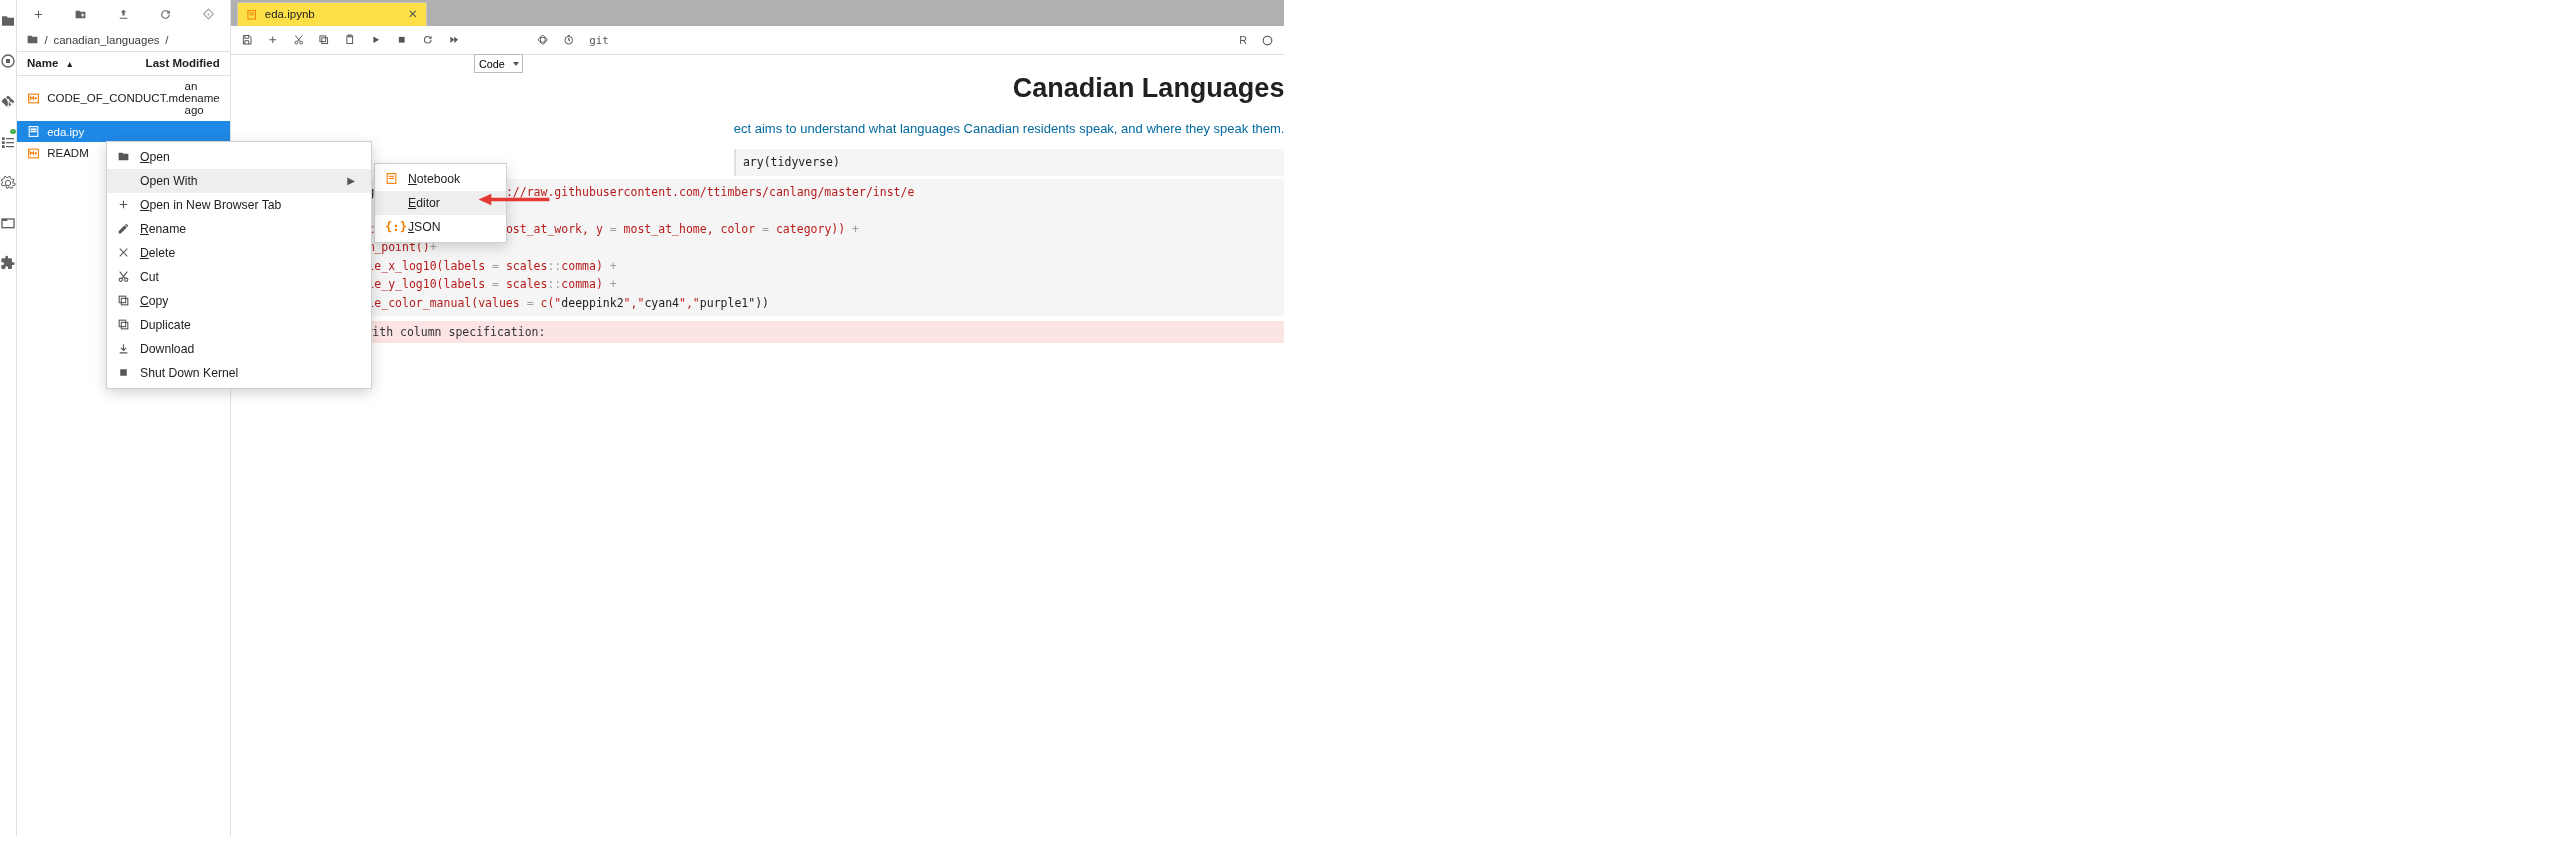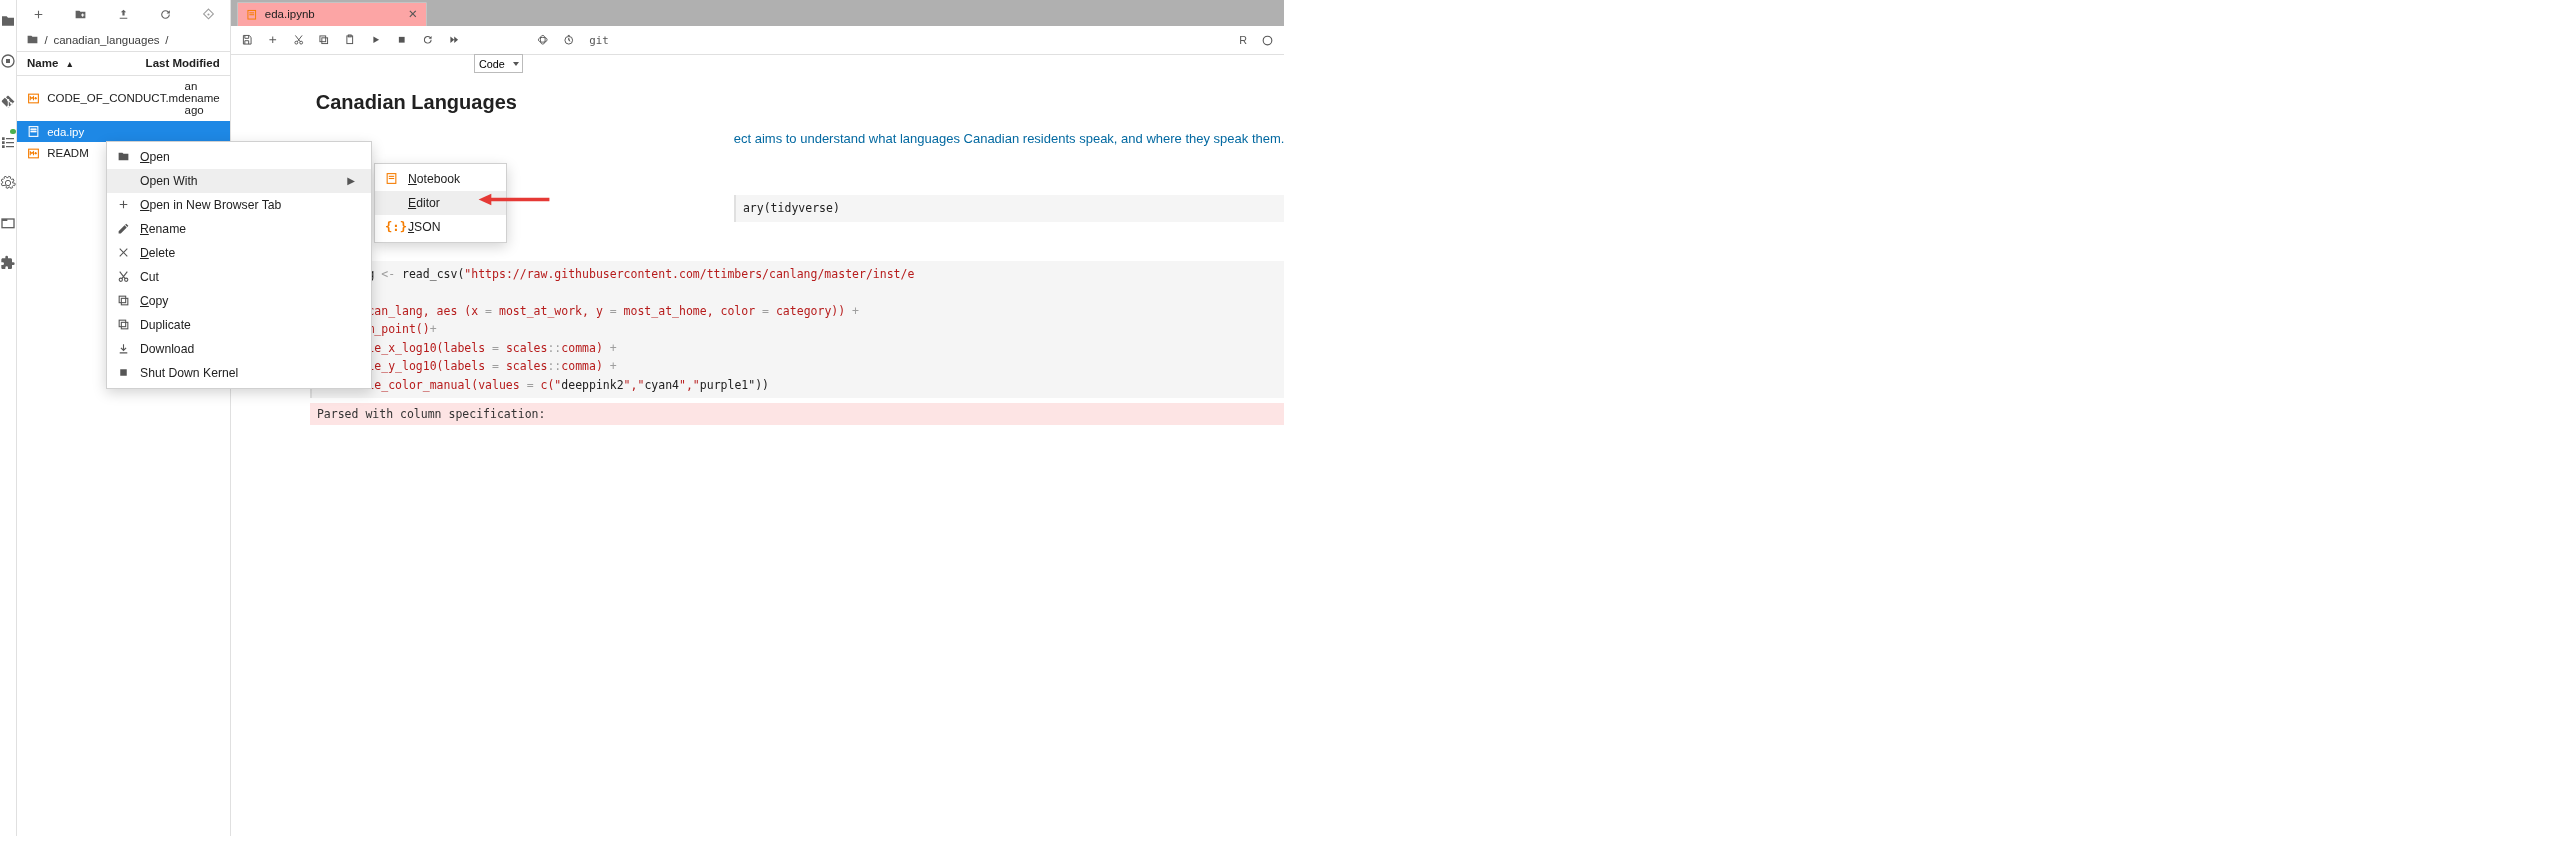--- a/index.html
+++ b/index.html
@@ -64,21 +64,21 @@
   .file-icon{ width:13px; height:13px; fill:#f57c00; }
   .green-dot{ width:5.8px; height:5.8px; border-radius:50%; background:#4caf50; position:absolute; margin-left:-17px; }
 
   
   .main{ flex:1; display:flex; flex-direction:column; background:#fff; }
   .tabstrip{
     height:26px; background:#b0b0b0; display:flex; align-items:flex-end;
     padding-left:5.8px;
   }
   .tab{
-    background:#fca5a5; height:24.4px; display:flex; align-items:center; gap:7.2px;
+    background:#fde047; height:24.4px; display:flex; align-items:center; gap:7.2px;
     padding:0 8.6px; border:0.7px solid #c4c4c4; border-bottom:none;
     border-radius:1.4px 1.4px 0 0; font-size:11.5px;
   }
   .tab .close{ color:#555; font-size:11.5px; margin-left:auto; padding-left:86px;}
   .nb-toolbar{
     height:29px; display:flex; align-items:center; gap:14.4px;
     padding:0 10px; color:#555; border-bottom:0.7px solid #e0e0e0;
     font-size:10.8px;
   }
   .nb-toolbar .ticon{ width:11.5px; height:11.5px; fill:#555; }
@@ -88,33 +88,33 @@
     -webkit-appearance:none;
   }
   .nb-toolbar .selwrap{ position:relative; display:flex; align-items:center;margin-top:47px;}
   .nb-toolbar .selwrap::after{
     content:""; position:absolute; right:4.3px; width:0;height:0;
     border-left:3.6px solid transparent;border-right:3.6px solid transparent;border-top:4.3px solid #555;
   }
   .nb-toolbar .spacer{ flex:1; }
   .nb-body{ padding:10px 0 0 0; overflow:hidden; }
   .nb-body h1{
-    font-size:20px; font-weight:700; text-align:left;
-    margin:26px 0 17px 85px;
+    font-size:27px; font-weight:700; text-align:right;
+    margin:8px 0 17px 85px;
   }
   .desc{ font-size:13px; margin:4.3px 0 13px 85px; color:#0369a1;}
   .codecell{ display:flex; margin:2.9px 0 2.9px 36px; }
   .prompt{
     width:43px; text-align:right; color:#888; font-family:Menlo, monospace;
     font-size:10.8px; padding:2.9px 5.8px 0 0;
   }
   .src{
     flex:1; background:#f5f5f5; border-left:2.2px solid #e0e0e0;
     padding:4.3px 7.2px; font-family:Menlo, monospace; font-size:11.5px;
-    white-space:pre; color:#212121; line-height:1.6; overflow:hidden;margin-top:36px;
+    white-space:pre; color:#212121; line-height:1.6; overflow:hidden;
   }
   .src .op{ color:#9e9e9e;}
   .src .str{ color:#b71c1c;}
   .stderr{
     background:#fde4e4; margin:4.3px 0 0 79px;
     font-family:Menlo, monospace; font-size:11.5px; padding:4.3px 7.2px;
     color:#333;
   }
 
   

